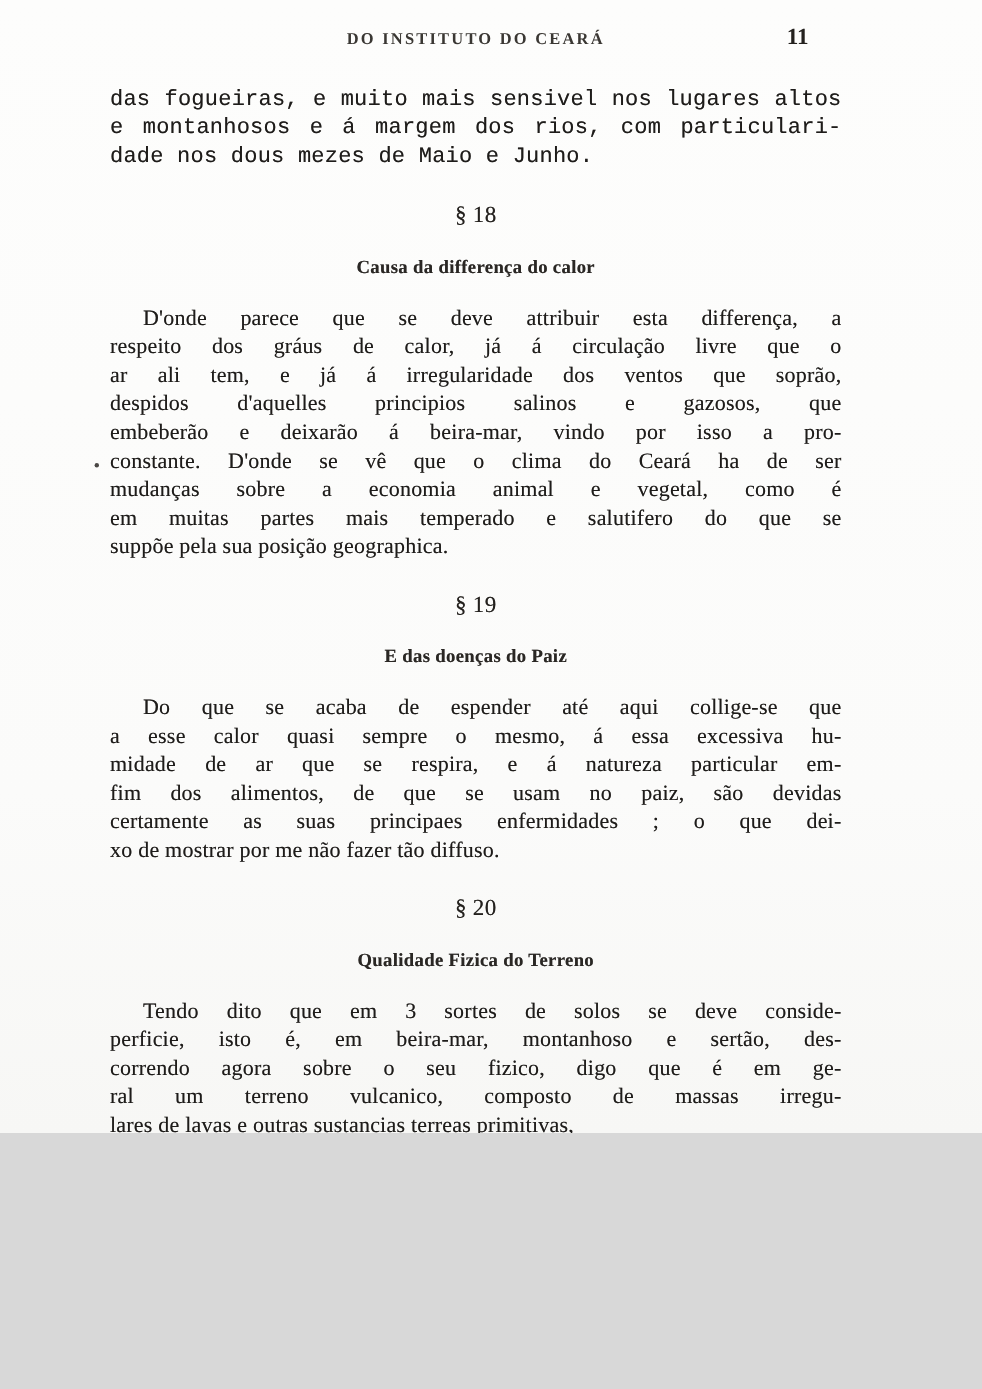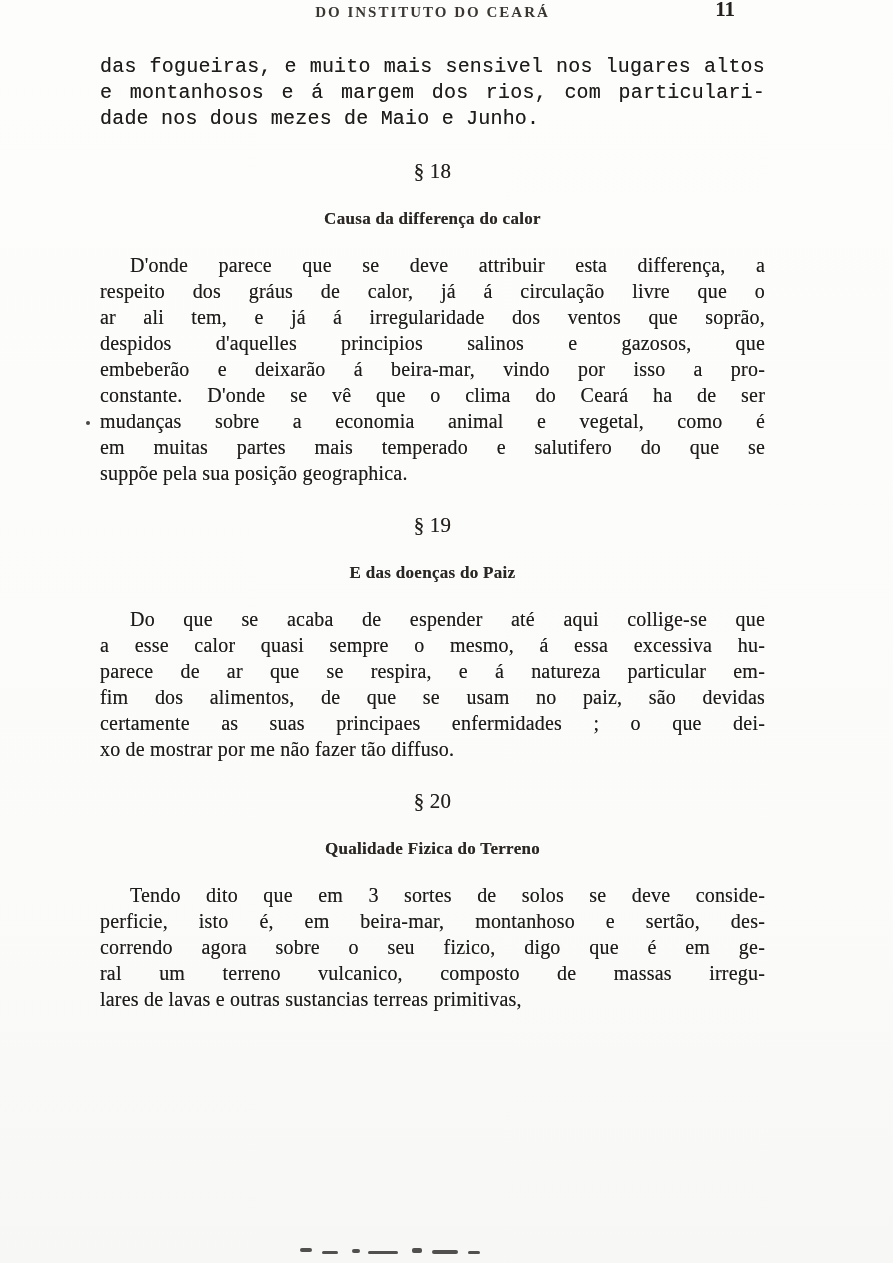--- a/index.html
+++ b/index.html
@@ -4,26 +4,27 @@
 <style>
   html, body {
     margin: 0;
     padding: 0;
     background: #d8d8d8;
     font-family: "Liberation Serif", "DejaVu Serif", serif;
   }
   .page {
     position: relative;
     width: 893px;
-    height: 1263px;
+    height: 1030px;
     margin: 0 auto;
     background: linear-gradient(180deg, #fdfdfc 0%, #fbfbfa 70%, #f7f7f5 100%);
     overflow: hidden;
     color: #1e1c1a;
     box-sizing: border-box;
+    padding-top: 24px;
   }
   .page-header {
     position: relative;
     margin: 0 128px 0 100px;
     height: 24px;
     line-height: 24px;
     text-align: center;
   }
   .running-title {
     font-size: 15px;
@@ -131,21 +132,21 @@
           <div class="line line-last">suppõe pela sua posição geographica.</div>
         </div>
     </section>
 
     <section>
       <div class="section-mark">§ 19</div>
       <h2 class="section-title">E das doenças do Paiz</h2>
       <div class="para indent">
           <div class="line">Do que se acaba de espender até aqui  collige-se que</div>
           <div class="line">a esse calor quasi sempre o mesmo, á essa excessiva hu-</div>
-          <div class="line">parece de ar que se respira, e á natureza particular em-</div>
+          <div class="line">midade de ar que se respira, e á natureza particular em-</div>
           <div class="line">fim dos alimentos, de que se usam no  paiz, são devidas</div>
           <div class="line">certamente as suas principaes enfermidades ; o que dei-</div>
           <div class="line line-last">xo de mostrar por me não fazer tão diffuso.</div>
         </div>
     </section>
 
     <section>
       <div class="section-mark">§ 20</div>
       <h2 class="section-title">Qualidade Fizica do Terreno</h2>
       <div class="para indent">

